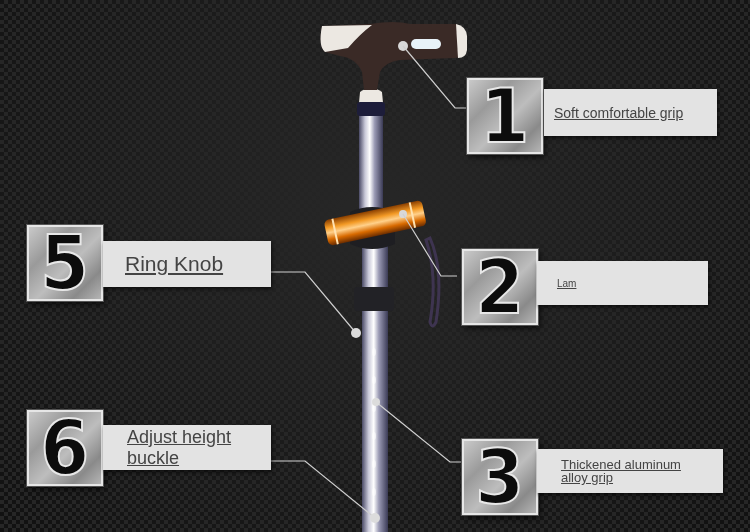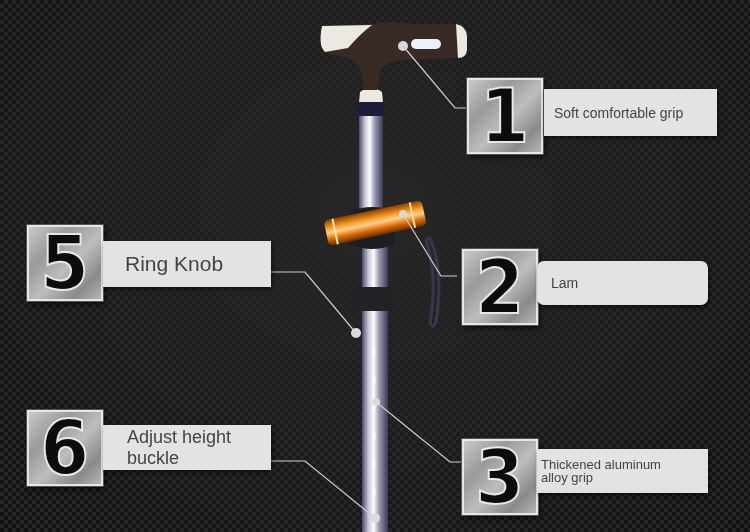--- a/index.html
+++ b/index.html
@@ -24,21 +24,21 @@
   .badge-digit {
     font-family: "DejaVu Sans", sans-serif; font-weight: bold;
     font-size: 74px; line-height: 1; color: #0c0c0c;
     -webkit-text-stroke: 2px #e8e8e8;
     transform: scaleX(0.95);
   }
   .label {
     position: absolute; background: #e3e3e3;
     box-shadow: 1px 2px 4px rgba(0,0,0,0.6);
     font-family: "Liberation Sans", sans-serif; color: #444;
-    display: flex; align-items: center;
+    display: flex; align-items: center; text-decoration: underline;
   }
   svg.overlay { position: absolute; left: 0; top: 0; }
 </style>
 </head>
 <body>
 
 <div class="stage">
 
   <svg class="overlay" width="750" height="532">
     <defs>
@@ -110,28 +110,28 @@
   <div class="badge" style="left:467px; top:78px;">
     <span class="badge-digit">1</span>
   </div>
   <div class="label" style="left:544px; top:89px; width:173px; height:47px; padding-left:10px; font-size:14px;">
     <span>Soft comfortable grip</span>
   </div>
 
   <div class="badge" style="left:462px; top:249px;">
     <span class="badge-digit">2</span>
   </div>
-  <div class="label" style="left:537px; top:261px; width:171px; height:44px; padding-left:14px; font-size:14px;border-radius:7px;">
+  <div class="label" style="left:537px; top:261px; width:171px; height:44px; padding-left:20px; font-size:10px;">
     <span>Lam</span>
   </div>
 
   <div class="badge" style="left:462px; top:439px;">
     <span class="badge-digit">3</span>
   </div>
-  <div class="label" style="left:537px; top:449px; width:171px; height:44px; padding-left:4px; font-size:13px; line-height:13px;">
+  <div class="label" style="left:537px; top:449px; width:186px; height:44px; padding-left:24px; font-size:13px; line-height:13px;">
     <span>
       <span>Thickened aluminum</span><br>
       <span>alloy grip</span>
     </span>
   </div>
 
   <div class="badge" style="left:27px; top:225px;">
     <span class="badge-digit">5</span>
   </div>
   <div class="label" style="left:103px; top:241px; width:168px; height:46px; padding-left:22px; font-size:21px;">

